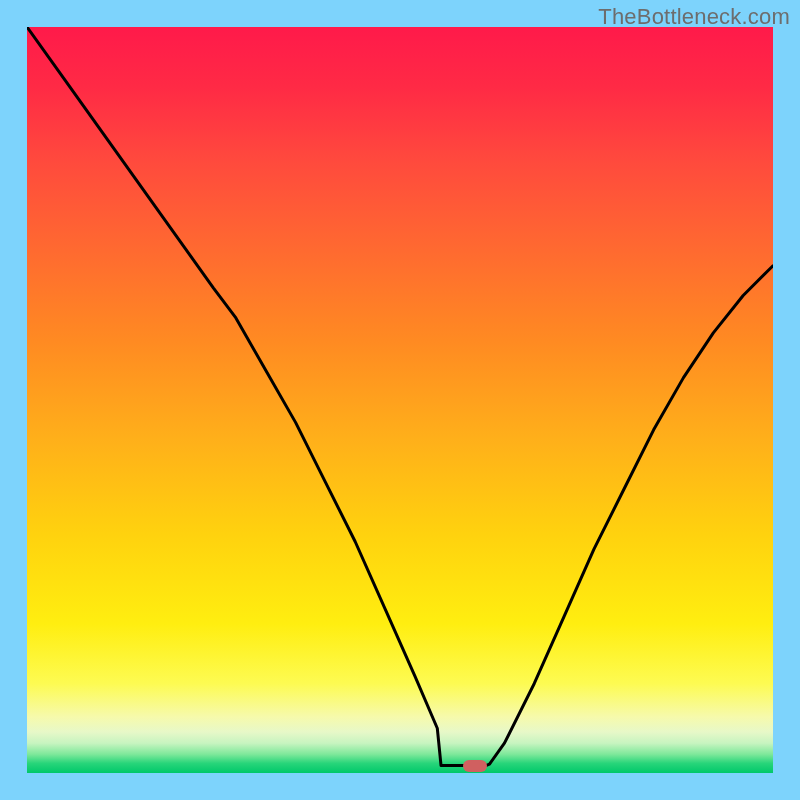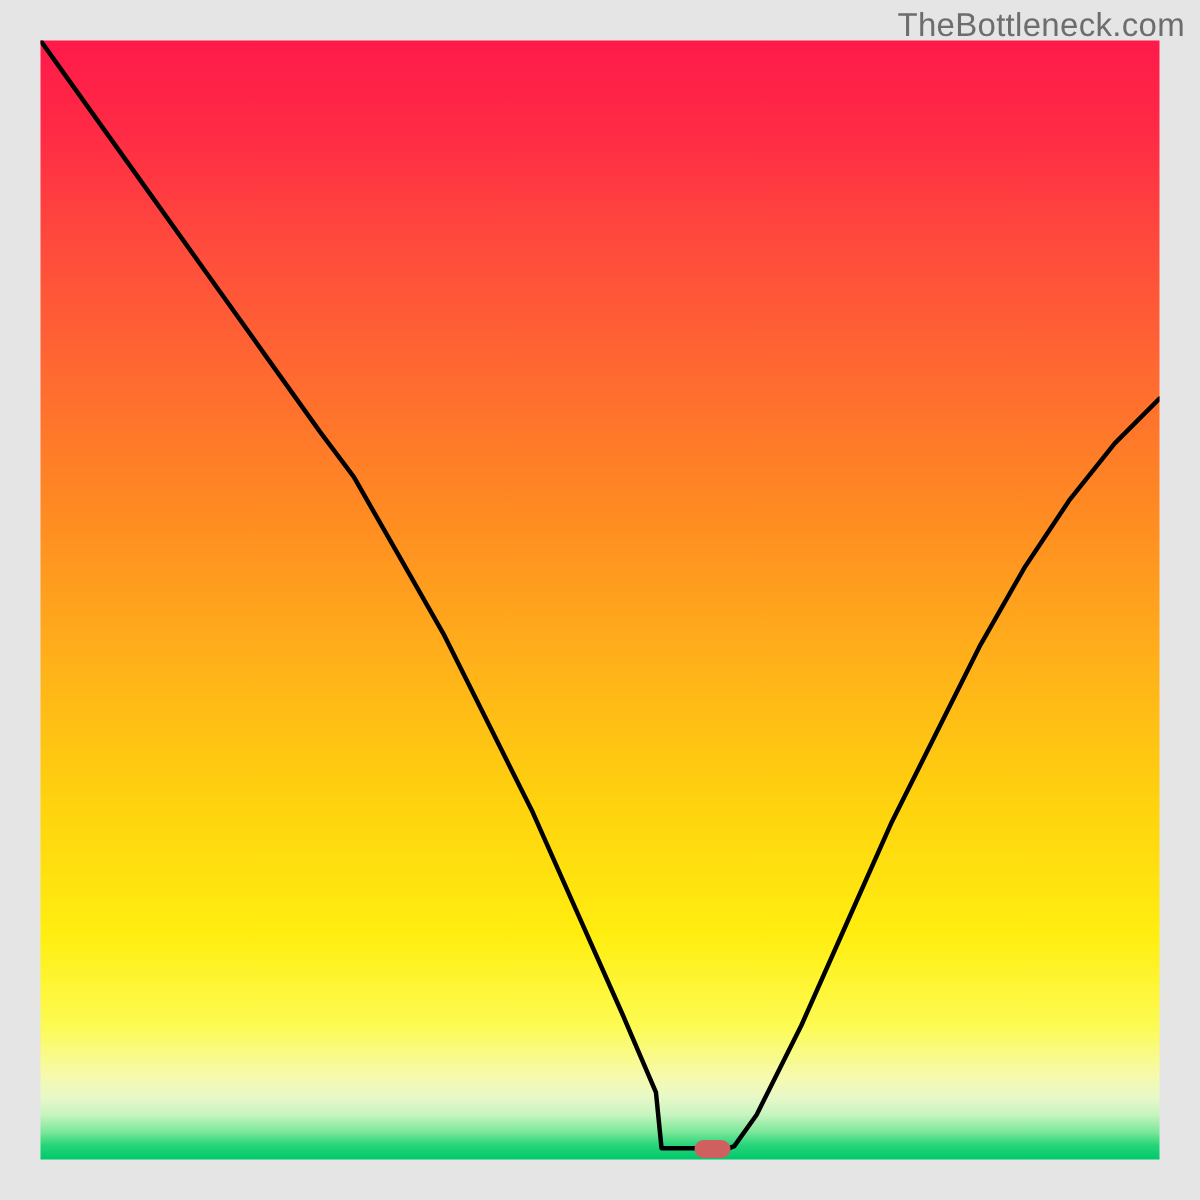--- a/index.html
+++ b/index.html
@@ -1,16 +1,16 @@
 <!DOCTYPE html>
 <html><head>
 <meta charset="utf-8">
 <style>
 html,body{margin:0;padding:0;width:800px;height:800px;overflow:hidden;background:#000;font-family:Arial,Helvetica,sans-serif}
-.frame{position:absolute;left:0;top:0;width:800px;height:800px;background:#e5e5e5}
+.frame{position:absolute;left:0;top:0;width:800px;height:800px;background:#7dd3fc}
 .plot{position:absolute;left:27px;top:27px;width:746px;height:746px;background:linear-gradient(to bottom,
   #ff1a4a 0%,
   #ff2a45 8%,
   #ff4a3d 18%,
   #ff6a30 30%,
   #ff8a22 42%,
   #ffaf1a 55%,
   #ffd20e 68%,
   #ffee10 80%,
   #fdfb52 88%,

